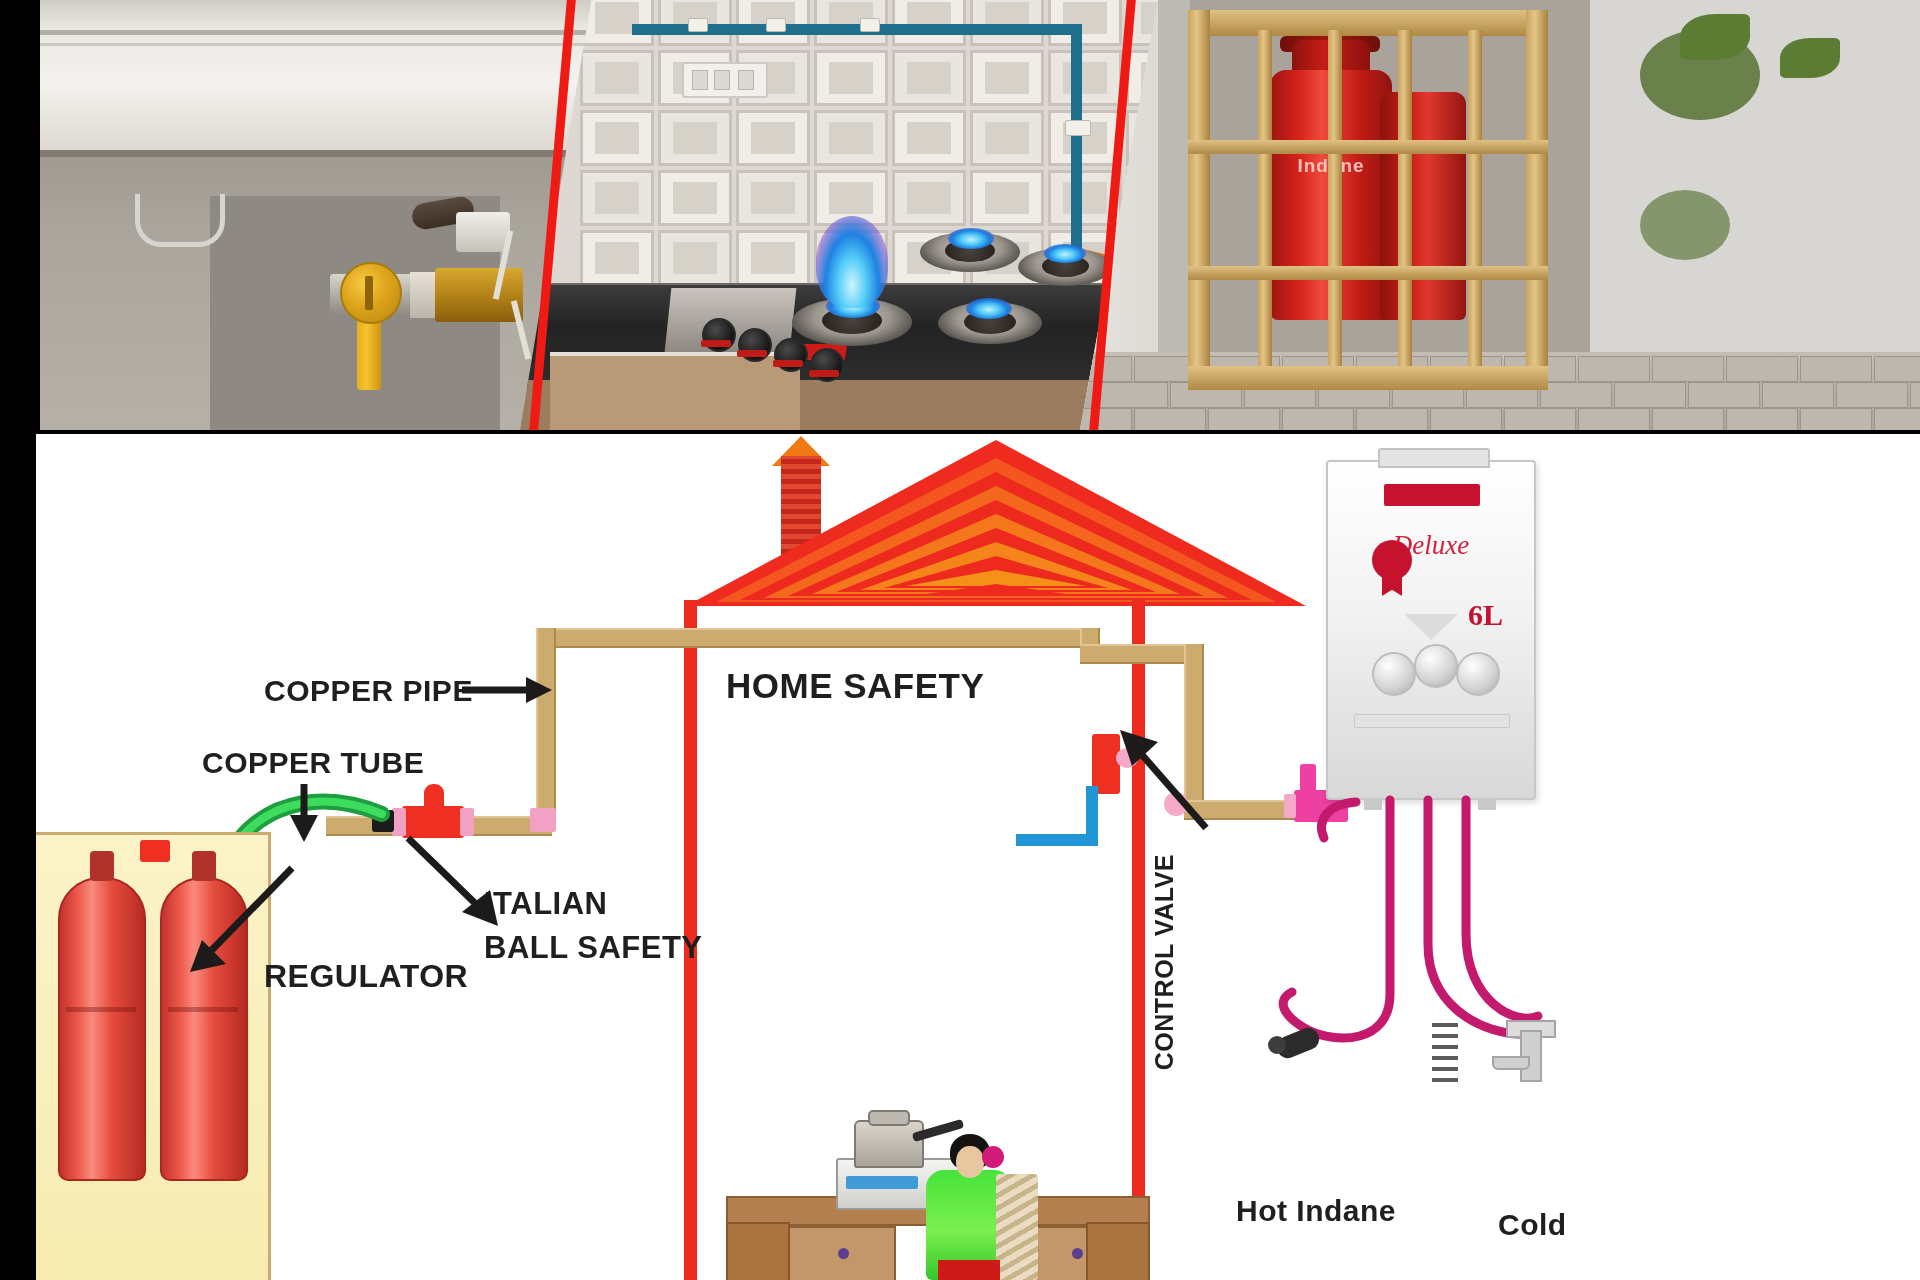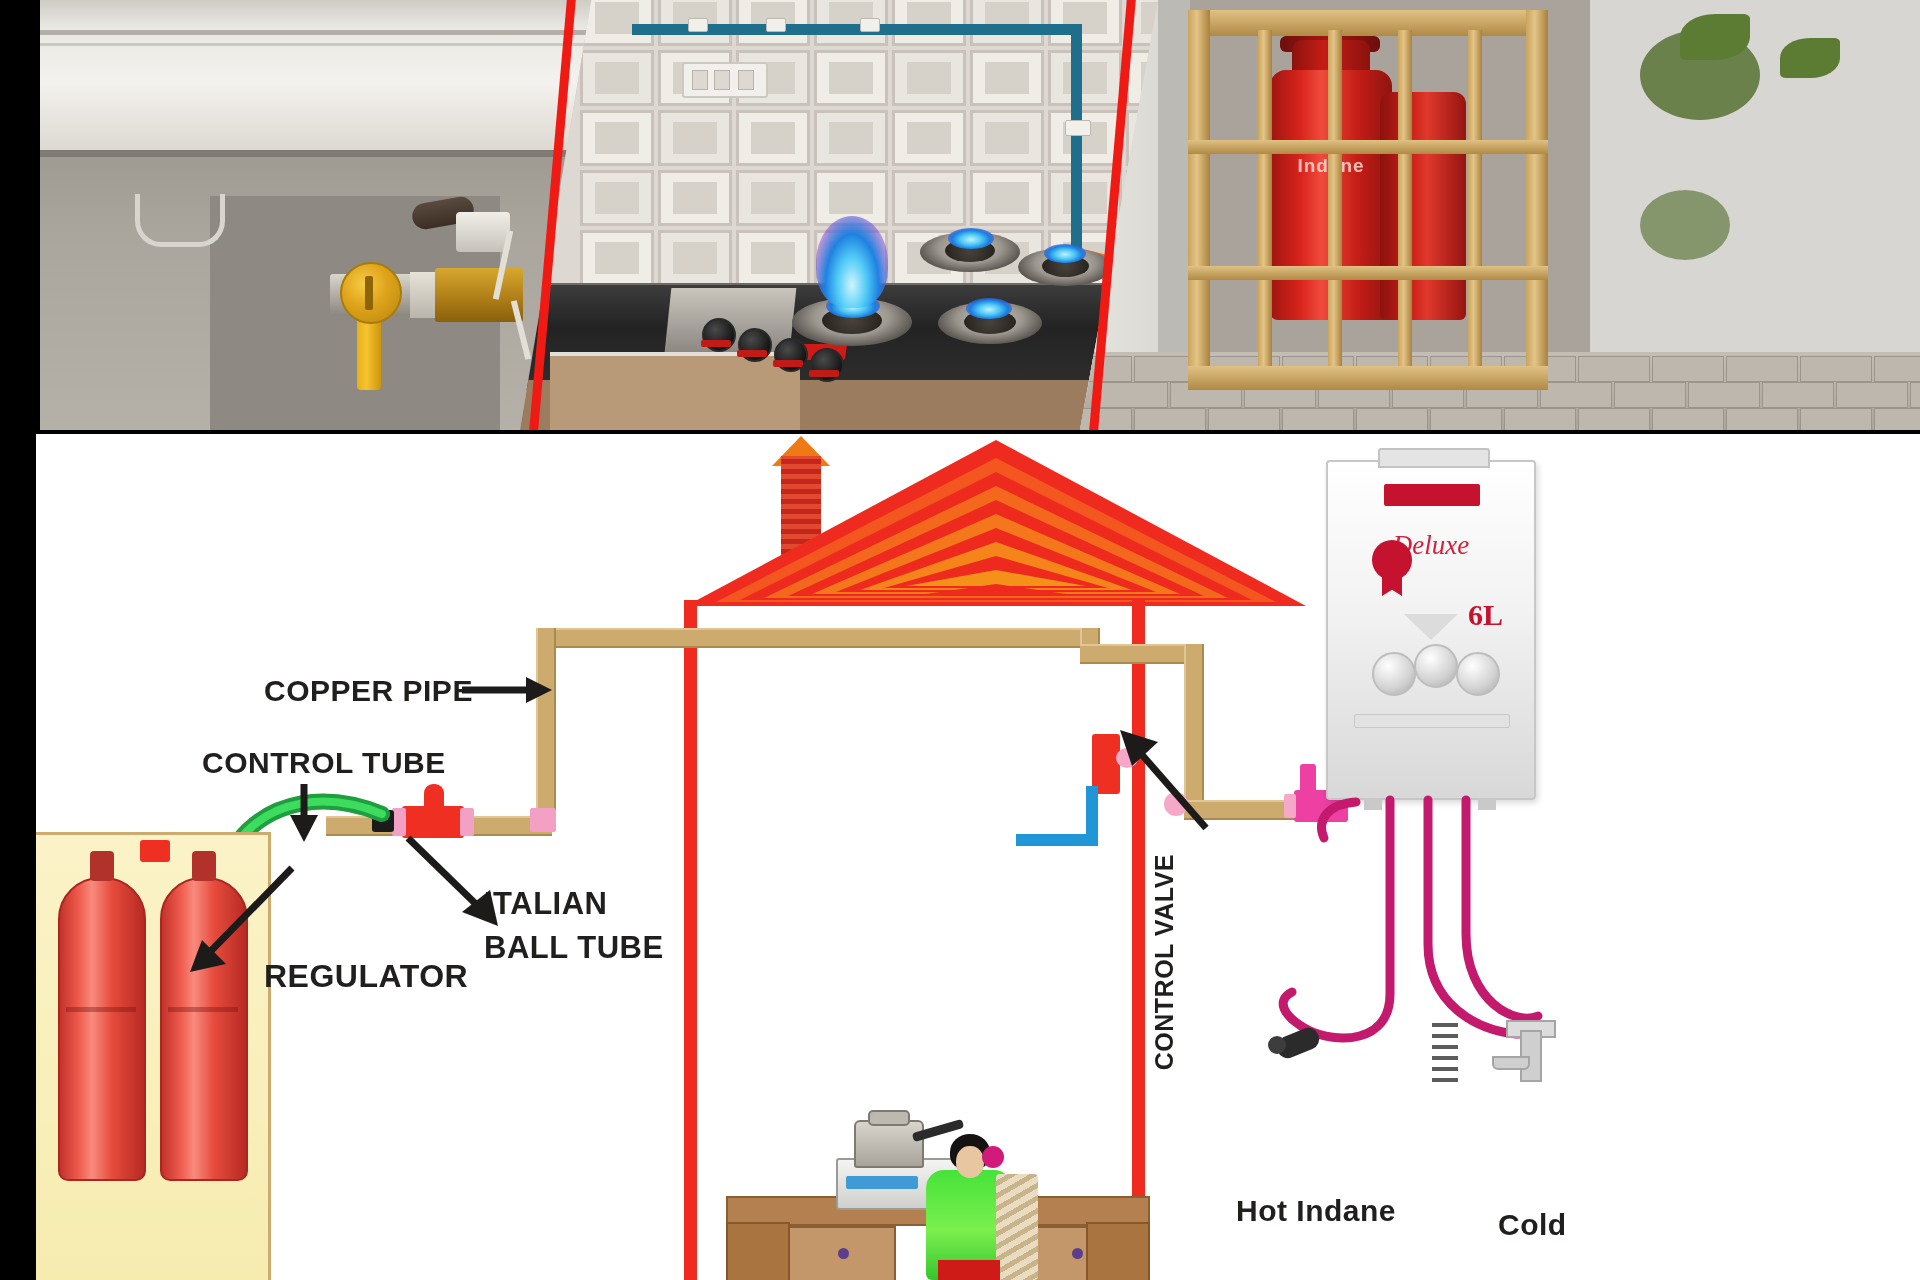--- a/index.html
+++ b/index.html
@@ -593,39 +593,40 @@
     <div class="taptop"></div>
     <div class="tapbody"></div>
     <div class="tapspout"></div>
 
     <div class="lbl" style="left:228px;top:240px;font-size:30px;">COPPER PIPE</div>
     <svg class="arrow-svg" style="left:424px;top:238px;width:94px;height:34px;">
       <line x1="2" y1="18" x2="74" y2="18" stroke="#1d1b1a" stroke-width="7"></line>
       <polygon points="92,18 66,5 66,31" fill="#1d1b1a"></polygon>
     </svg>
 
-    <div class="lbl" style="left:166px;top:312px;font-size:30px;">CONTROL TUBE</div>
+    <div class="lbl" style="left:166px;top:312px;font-size:30px;">COPPER TUBE</div>
     <svg class="arrow-svg" style="left:246px;top:348px;width:44px;height:62px;">
       <line x1="22" y1="2" x2="22" y2="44" stroke="#1d1b1a" stroke-width="7"></line>
       <polygon points="22,60 8,33 36,33" fill="#1d1b1a"></polygon>
     </svg>
 
     <div class="lbl" style="left:228px;top:524px;font-size:32px;">REGULATOR</div>
     <svg class="arrow-svg" style="left:146px;top:430px;width:120px;height:118px;">
       <line x1="110" y1="4" x2="24" y2="92" stroke="#1d1b1a" stroke-width="7"></line>
       <polygon points="8,108 44,100 20,76" fill="#1d1b1a"></polygon>
     </svg>
 
     <div class="lbl" style="left:448px;top:452px;font-size:31px;">ITALIAN</div>
-    <div class="lbl" style="left:448px;top:496px;font-size:31px;">BALL TUBE</div>
+    <div class="lbl" style="left:448px;top:496px;font-size:31px;">BALL SAFETY</div>
     <svg class="arrow-svg" style="left:368px;top:400px;width:110px;height:110px;">
       <line x1="4" y1="4" x2="78" y2="76" stroke="#1d1b1a" stroke-width="7"></line>
       <polygon points="94,92 86,56 58,78" fill="#1d1b1a"></polygon>
     </svg>
 
+    <div class="lbl" style="left:690px;top:232px;font-size:35px;">HOME SAFETY</div>
 
     <div class="lbl" style="left:1114px;top:420px;font-size:25px;writing-mode:vertical-rl;text-orientation:mixed;transform:rotate(180deg);">CONTROL VALVE</div>
     <svg class="arrow-svg" style="left:1074px;top:282px;width:110px;height:120px;">
       <line x1="96" y1="112" x2="26" y2="32" stroke="#1d1b1a" stroke-width="7"></line>
       <polygon points="10,14 22,50 48,26" fill="#1d1b1a"></polygon>
     </svg>
 
     <div class="lbl" style="left:1200px;top:760px;font-size:30px;font-weight:bold;">Hot Indane</div>
     <div class="lbl" style="left:1462px;top:774px;font-size:30px;font-weight:bold;">Cold</div>
   </div>

